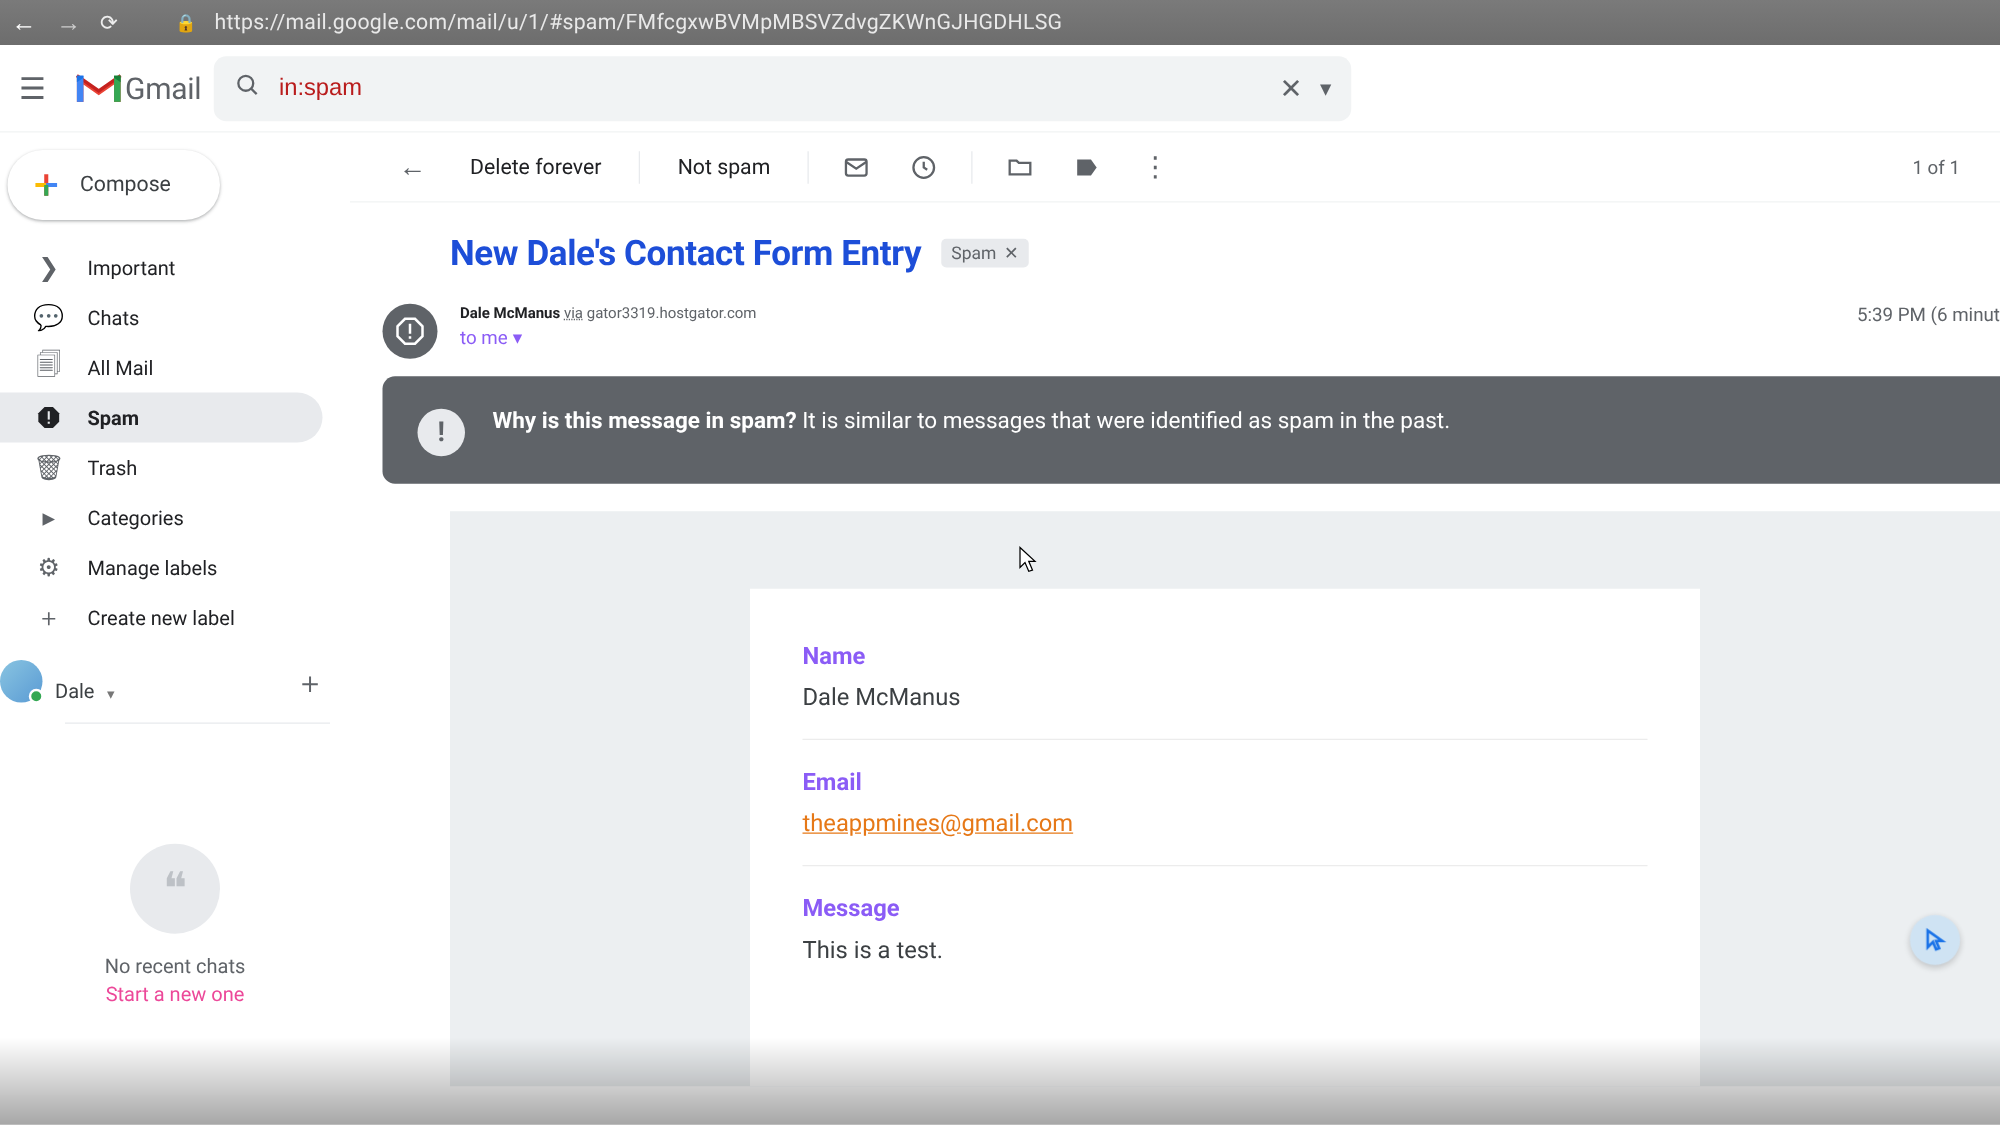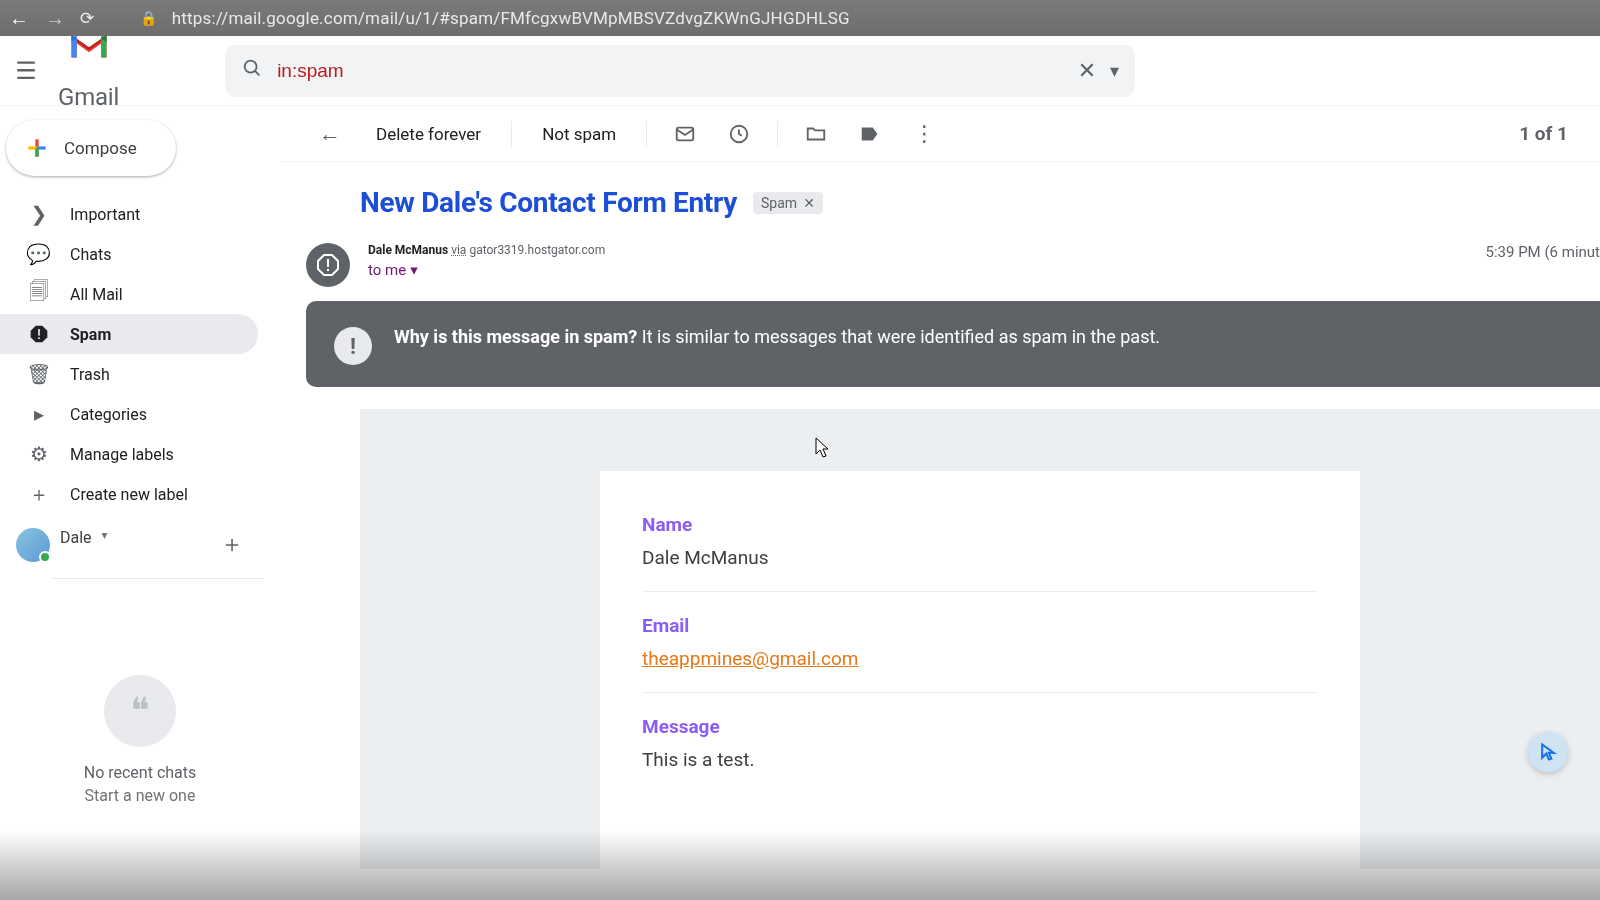--- a/index.html
+++ b/index.html
@@ -24,21 +24,21 @@
   .app-header {
     height: 70px;
     display: flex;
     align-items: center;
     padding-left: 12px;
     gap: 10px;
     border-bottom: 1px solid #f1f3f4;
   }
   .menu-icon { width: 28px; height: 28px; color: #5f6368; display:flex; align-items:center; justify-content:center; font-size:24px; margin-right: 8px;}
   .gmail-logo {
-    display: flex; align-items: center; gap: 20px; font-size: 24px; color: #5f6368; letter-spacing: -.2px; margin-right: 96px; flex-direction: column;
+    display: flex; align-items: center; gap: 0; font-size: 24px; color: #5f6368; letter-spacing: -.2px; 
   }
   .gmail-m {
     width: 42px; height: 32px; position: relative;
   }
   .gmail-m svg { width:100%; height:100%; }
   .search-box {
     flex: 0 0 910px;
     height: 52px;
     background: #f1f3f4;
     border-radius: 10px;
@@ -92,52 +92,52 @@
     padding-left: 28px;
     font-size: 16px;
     color: #202124;
     margin-right: 22px;
   }
   .nav-item .icon { width:22px; color:#5f6368; display:inline-flex; justify-content:center; font-size:20px;}
   .nav-item.active { background:#e8eaed; font-weight:700; }
   .nav-item.active .icon { color:#202124; }
   
   .hangouts-user {
-    display:flex; align-items:flex-start; padding:10px 16px; gap:10px; position:relative; margin-top: 4px;
+    display:flex; align-items:flex-end; padding:10px 0; gap:10px; position:relative; margin-top: 4px;
   }
   .avatar { width:34px; height:34px; border-radius:50%; background:linear-gradient(135deg,#89c4e1,#5a9bd4); position:relative;}
   .presence { width:12px;height:12px;border-radius:50%;background:#34a853;border:2px solid #fff;position:absolute;bottom:-1px;right:-1px;}
   .hu-name{ font-size:16px; color:#3c4043; }
   .hu-caret{ font-size:12px;color:#777;}
   .hu-plus{ margin-left:auto; color:#5f6368; font-size:24px; margin-right:20px;}
   .hu-divider { height:1px; background:#e8eaed; margin:6px 16px 0 52px;}
   
   .hangouts-empty {
     margin-top: 96px;
     display:flex; flex-direction:column; align-items:center; color:#80868b;
   }
   .quote-bubble {
     width:72px;height:72px;border-radius:50%;background:#e8eaed;display:flex;align-items:center;justify-content:center;color:#bdc1c6;font-size:36px;font-family:Georgia,serif; margin-bottom:16px;
   }
   .he-line1{font-size:16px;color:#5f6368;}
-  .he-line2{font-size:16px;color:#737373;margin-top:4px;}
+  .he-line2{font-size:16px;color:#ec4899;margin-top:4px;}
   
   
   .content { flex:1; position:relative; overflow:hidden;}
   .toolbar {
     height: 56px;
     display:flex; align-items:center; gap:10px;
     padding: 0 28px;
     border-bottom: 1px solid #f1f3f4;
   }
   .tb-btn { width:44px; height:44px; border-radius:50%; display:flex;align-items:center;justify-content:center;color:#5f6368;font-size:22px;}
   .tb-text-btn{ font-size:17px;color:#202124; padding:0 14px;}
   .tb-sep{ width:1px;height:26px;background:#e8eaed;margin:0 6px;}
   .tb-spacer{flex:1;}
-  .tb-count{font-size:19px;color:#5f6368;margin-right:4px;font-weight:bold;}
+  .tb-count{font-size:15px;color:#5f6368;margin-right:4px;}
   
   .subject-row{
     display:flex; align-items:center; gap:16px;
     padding: 24px 0 8px 80px;
   }
   .subject{ font-size:28px; color:#1d4ed8; letter-spacing:-.3px; }
   .label-chip{
     background:#e8eaed;border-radius:4px;padding:3px 8px;font-size:14px;color:#5f6368;display:inline-flex;align-items:center;gap:6px;
   }
   .label-chip .x{font-size:14px;color:#5f6368;}
@@ -146,21 +146,21 @@
     display:flex; align-items:flex-start; gap:18px;
     padding: 16px 0 14px 26px;
   }
   .sender-avatar{
     width:44px;height:44px;border-radius:50%;background:#5f6368;display:flex;align-items:center;justify-content:center;color:#fff;font-size:22px;
   }
   .sender-meta .line1{font-size:12px;color:#202124;}
   .sender-meta .line1 .name{font-weight:700;}
   .sender-meta .line1 .via{color:#5f6368;text-decoration: underline dotted;}
   .sender-meta .line1 .domain{color:#5f6368;}
-  .sender-meta .line2{font-size:15px;color:#701a75;margin-top:4px;display:flex;align-items:center;gap:4px;}
+  .sender-meta .line2{font-size:15px;color:#8b5cf6;margin-top:4px;display:flex;align-items:center;gap:4px;}
   .sender-right{margin-left:auto;padding-right:0;font-size:15px;color:#5f6368;}
   
   .spam-banner{
     margin-left:26px;
     background:#5f6368;
     color:#fff;
     border-radius:10px 0 0 10px;
     padding: 22px 28px 22px 28px;
     display:flex; gap:22px; align-items:flex-start;
   }

